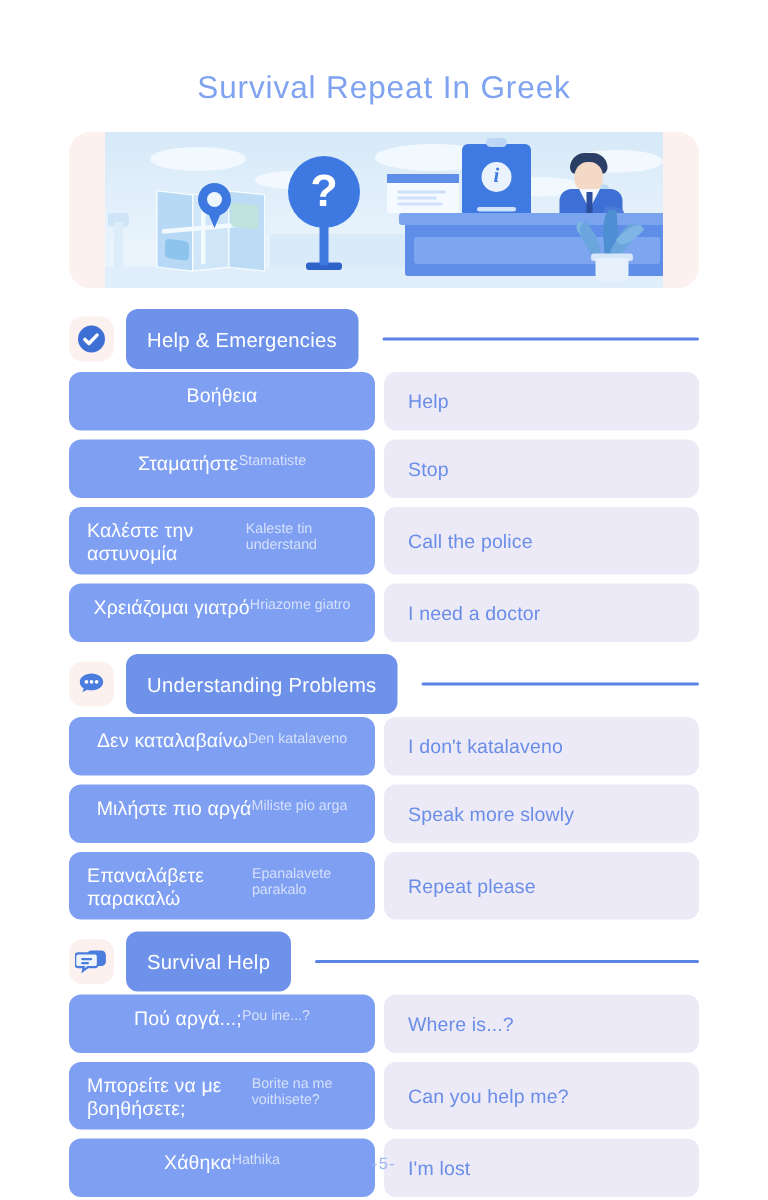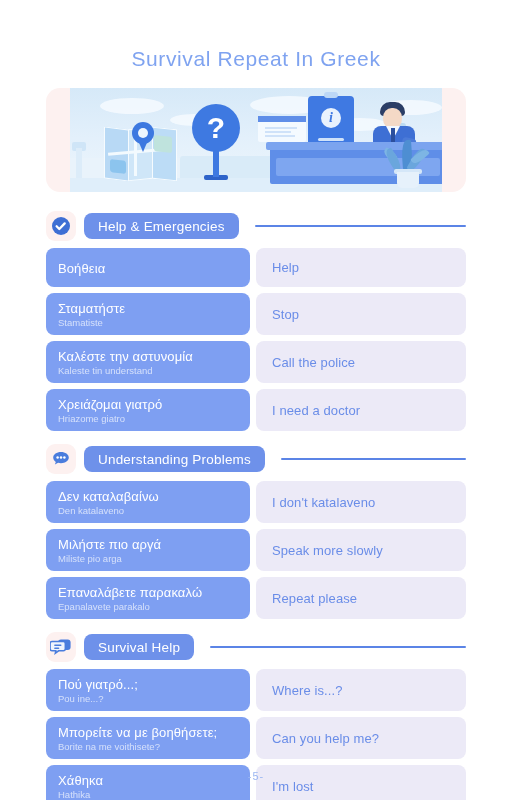--- a/index.html
+++ b/index.html
@@ -304,21 +304,21 @@
   .sec-badge {
     width: 30px; height: 30px;
     border-radius: 9px;
     background: #fdf1f0;
     display: flex; align-items: center; justify-content: center;
     flex: 0 0 auto;
   }
 
   .sec-pill {
     margin-left: 8px;
-    height: 26px;
+    height: 40px;
     background: #6e91ea;
     border-radius: 8px;
     color: #ffffff;
     font-size: 13.5px;
     display: flex; align-items: center;
     padding: 0 14px;
     flex: 0 0 auto;
     letter-spacing: .2px;
   }
 
@@ -339,21 +339,21 @@
   }
 
   .card-greek {
     width: 204px;
     flex: 0 0 204px;
     background: #7e9ff2;
     border-radius: 8px;
     padding: 8px 12px 7px 12px;
     min-height: 39px;
     display: flex;
-    flex-direction: column;
+    flex-direction: row;
     justify-content: center;
   }
   .greek-main {
     color: #ffffff;
     font-size: 13px;
     line-height: 15px;
     letter-spacing: .1px;
   }
   .greek-translit {
     color: #d5e0fb;
@@ -579,21 +579,21 @@
             <path d="M2.1 4.6h11.2c1.1 0 2 .9 2 2v5.2c0 1.1-.9 2-2 2H8.6l-3.3 2.4.5-2.4H2.1c-1.1 0-2-.9-2-2V6.6c0-1.1.9-2 2-2z" fill="#eef4fd" stroke="#4a7ddd" stroke-width="1.5"></path>
             <rect x="4.1" y="7.6" width="7.4" height="1.5" rx=".75" fill="#4a7ddd"></rect>
             <rect x="4.1" y="10.4" width="5.2" height="1.5" rx=".75" fill="#4a7ddd"></rect>
           </svg>
         </div>
         <div class="sec-pill">Survival Help</div>
         <div class="sec-rule"></div>
       </div>
       <div class="row">
         <div class="card-greek">
-          <div class="greek-main">Πού γιατρό...;</div>
+          <div class="greek-main">Πού αργά...;</div>
           <div class="greek-translit">Pou ine...?</div>
         </div>
         <div class="card-en">
           <div class="en-text">Where is...?</div>
         </div>
       </div>
       <div class="row">
         <div class="card-greek">
           <div class="greek-main">Μπορείτε να με βοηθήσετε;</div>
           <div class="greek-translit">Borite na me voithisete?</div>

